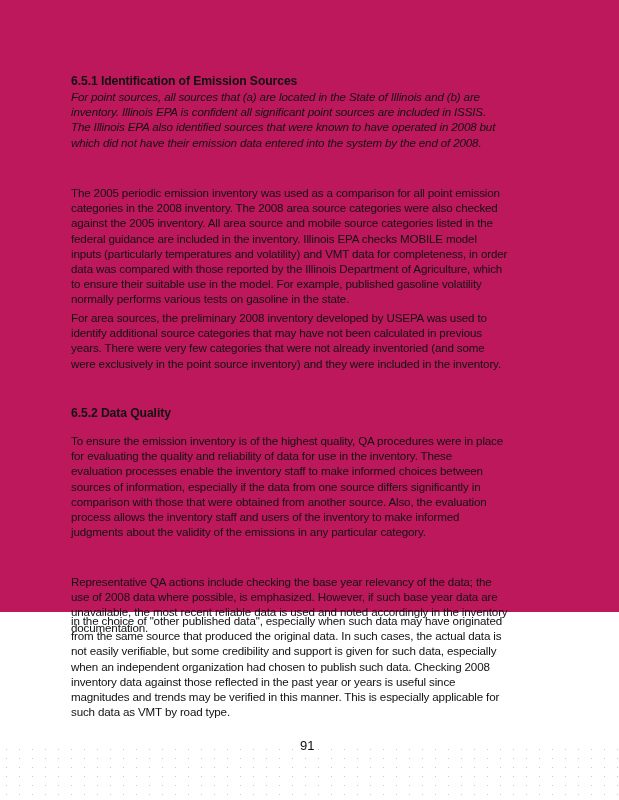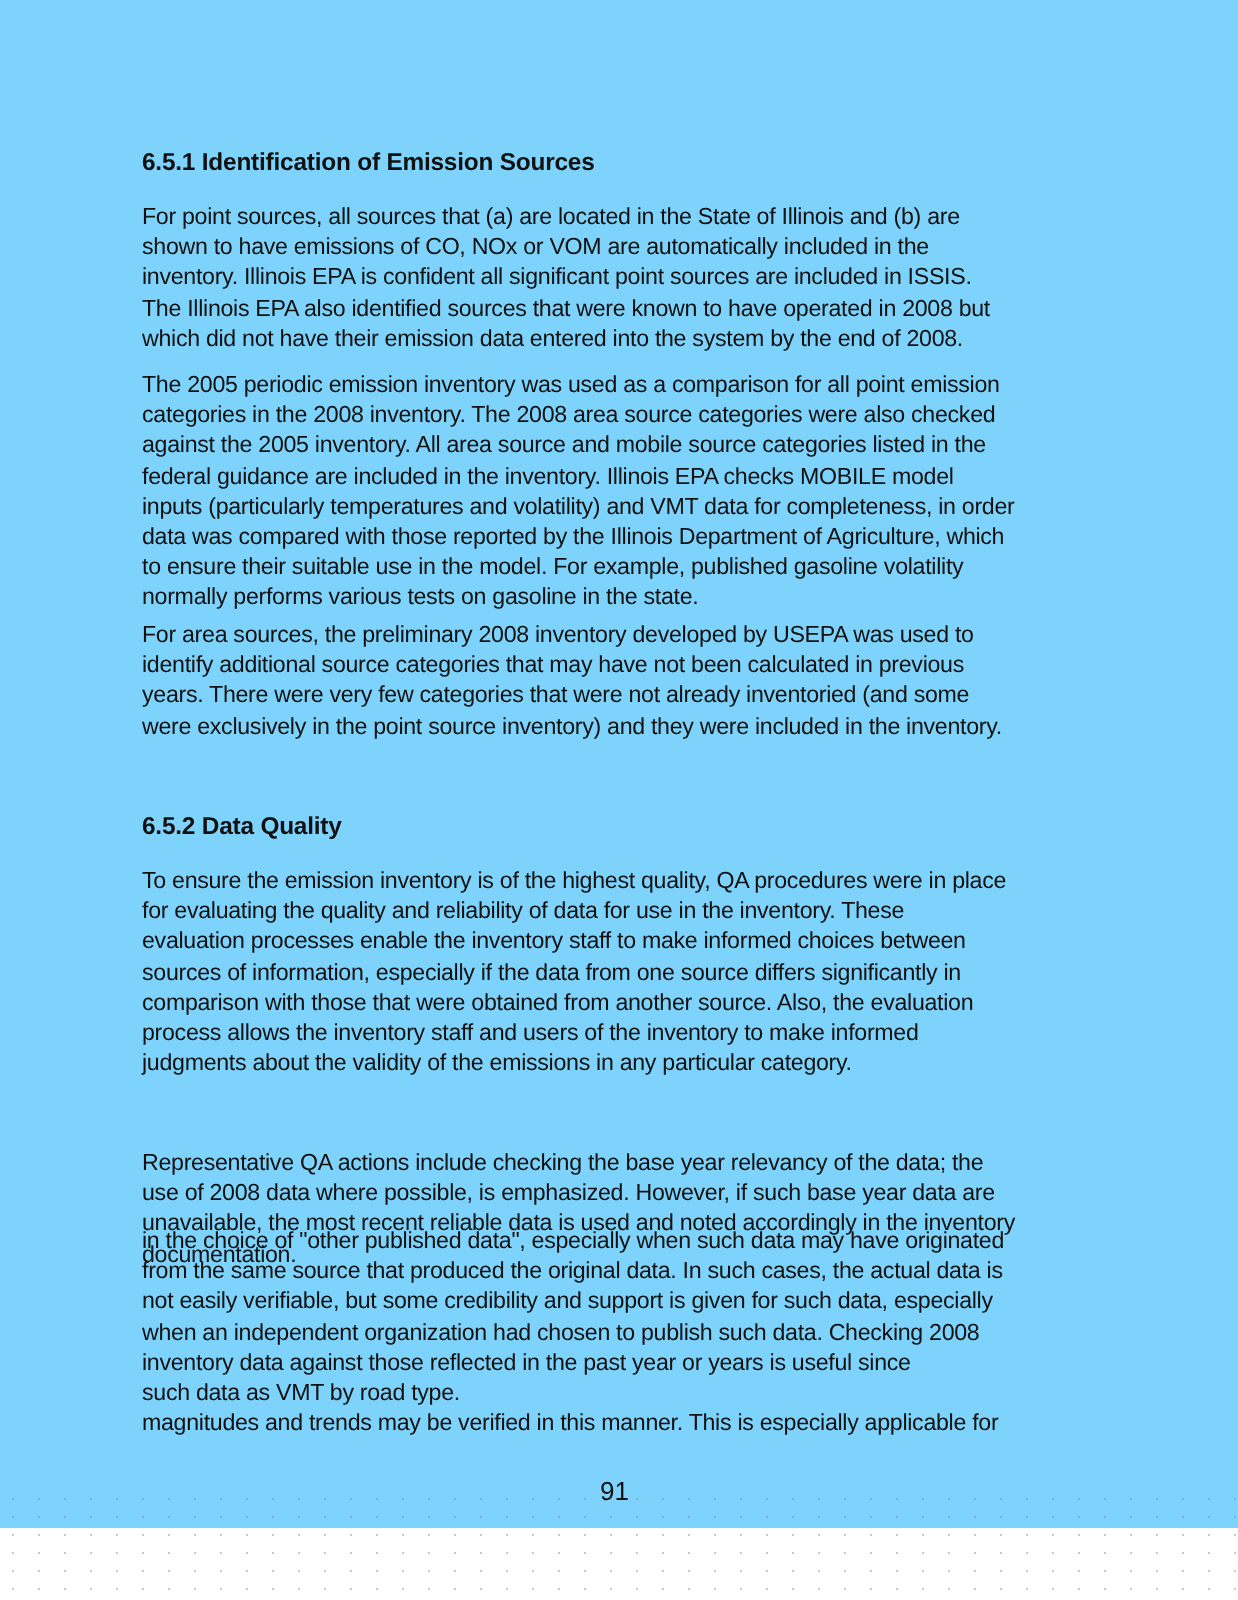--- a/index.html
+++ b/index.html
@@ -1,36 +1,35 @@
 <!DOCTYPE html>
 <html><head>
   <meta charset="utf-8">
   <style>
     html, body { margin: 0; padding: 0; background: #ffffff; }
     body { width: 619px; height: 800px; position: relative; overflow: hidden;
            font-family: "Liberation Sans", sans-serif; color: #111; }
-    .page { position: absolute; left: 0; top: 0; width: 619px; height: 764px; background: #7dd3fc; }
+    .page { position: absolute; left: 0; top: 0; width: 619px; height: 612px; background: #be185d; }
     .heading { position: absolute; left: 71px; font-weight: bold; font-size: 12.2px; letter-spacing: -0.1px; }
     .para { position: absolute; left: 71px; width: 500px; font-size: 11.6px; line-height: 15.2px; letter-spacing: -0.15px; }
     .line { display: block; white-space: nowrap; }
     .pagenum { position: absolute; left: 300px; top: 738px; font-size: 13px; }
     .noise { position: absolute; left: 0; top: 745px; width: 619px; height: 55px;
              background-image: radial-gradient(#888 0.6px, transparent 0.8px);
              background-size: 13px 9px; opacity: 0.45; }
   </style>
 </head>
 <body>
 
 <div class="page">
 
   <div class="heading" style="top:74px;">6.5.1  Identification of Emission Sources</div>
 
-  <div class="para" style="top:101px;">
+  <div class="para" style="top:89px;font-style:italic;">
     <span class="line">For point sources, all sources that (a) are located in the State of Illinois and (b) are</span>
-    <span class="line">shown to have emissions of CO, NOx or VOM are automatically included in the</span>
     <span class="line">inventory.  Illinois EPA is confident all significant point sources are included in ISSIS.</span>
     <span class="line">The Illinois EPA also identified sources that were known to have operated in 2008 but</span>
     <span class="line">which did not have their emission data entered into the system by the end of 2008.</span>
   </div>
 
   <div class="para" style="top:185px;">
     <span class="line">The 2005 periodic emission inventory was used as a comparison for all point emission</span>
     <span class="line">categories in the 2008 inventory.  The 2008 area source categories were also checked</span>
     <span class="line">against the 2005 inventory.  All area source and mobile source categories listed in the</span>
     <span class="line">federal guidance are included in the inventory.   Illinois EPA checks MOBILE model</span>
@@ -65,19 +64,19 @@
     <span class="line">unavailable, the most recent reliable data is used and noted accordingly in the inventory</span>
     <span class="line">documentation.</span>
   </div>
 
   <div class="para" style="top:613px;">
     <span class="line">in the choice of "other published data", especially when such data may have originated</span>
     <span class="line">from the same source that produced the original data.  In such cases, the actual data is</span>
     <span class="line">not easily verifiable, but some credibility and support is given for such data, especially</span>
     <span class="line">when an independent organization had chosen to publish such data.  Checking 2008</span>
     <span class="line">inventory data against those reflected in the past year or years is useful since</span>
+    <span class="line">magnitudes and trends may be verified in this manner.  This is especially applicable for</span>
     <span class="line">such data as VMT by road type.</span>
-    <span class="line">magnitudes and trends may be verified in this manner.  This is especially applicable for</span>
   </div>
 
   <div class="pagenum">91</div>
   <div class="noise"></div>
 </div>
 
 </body></html>

